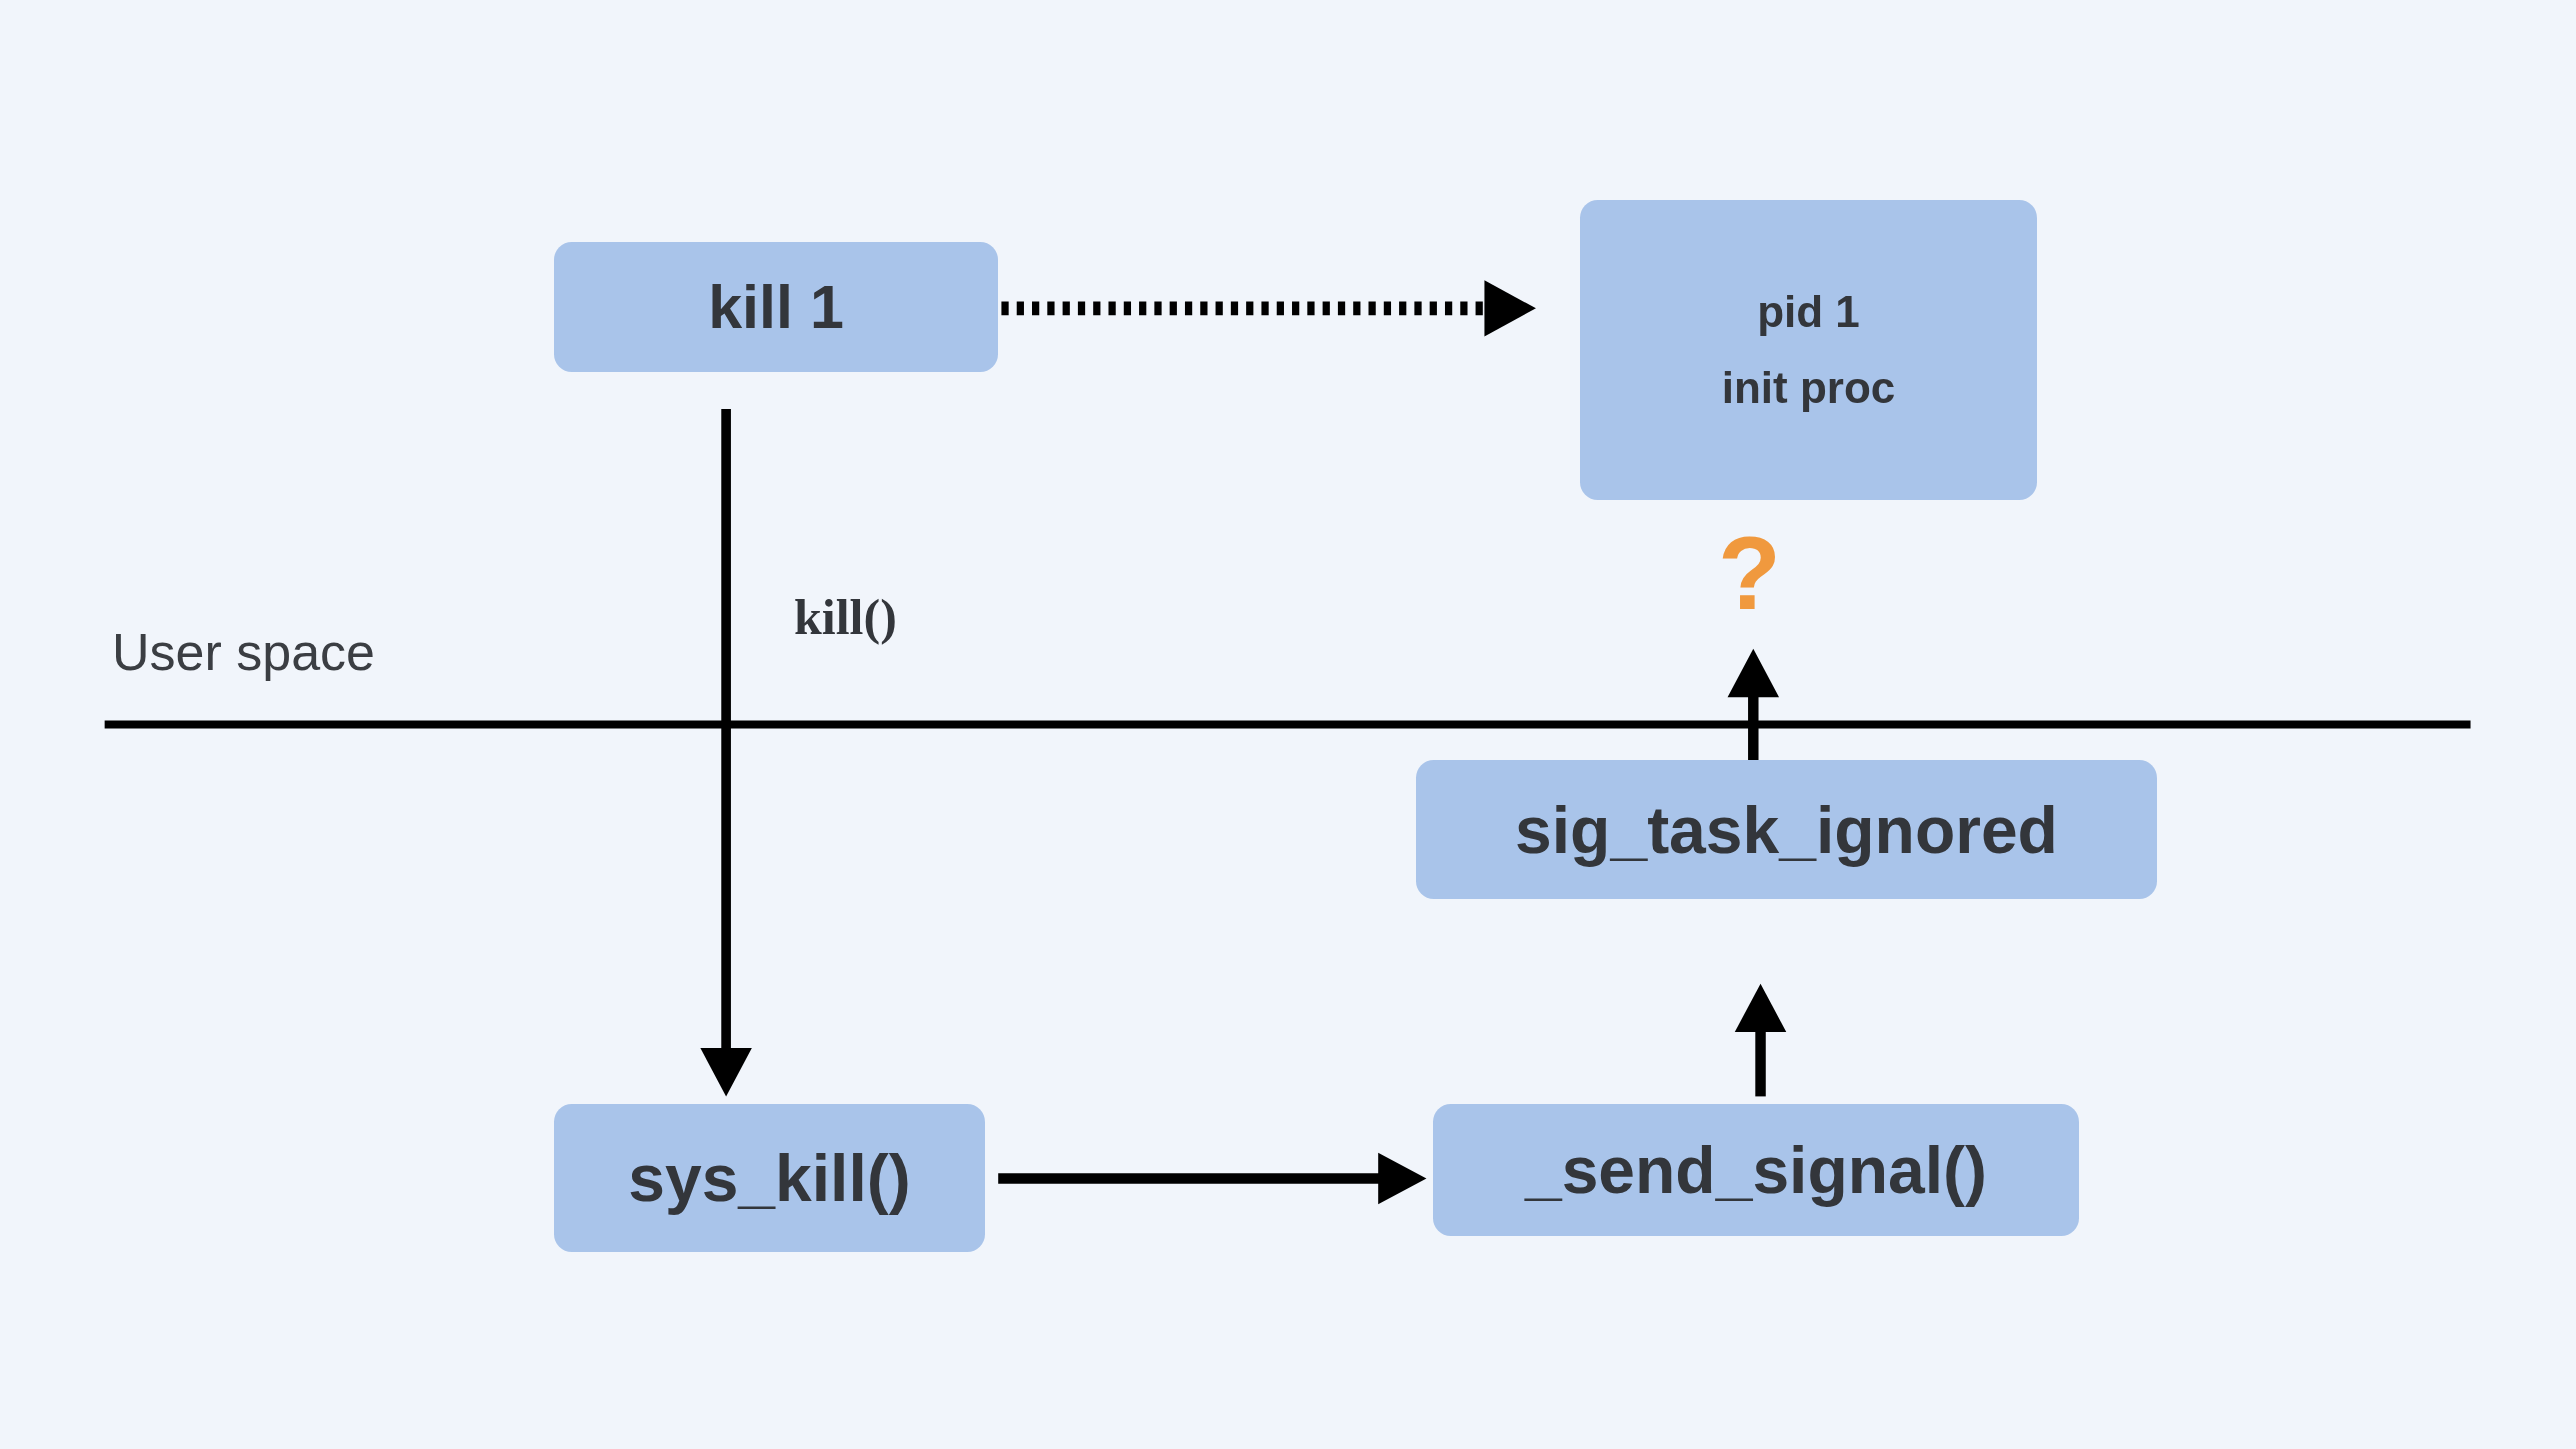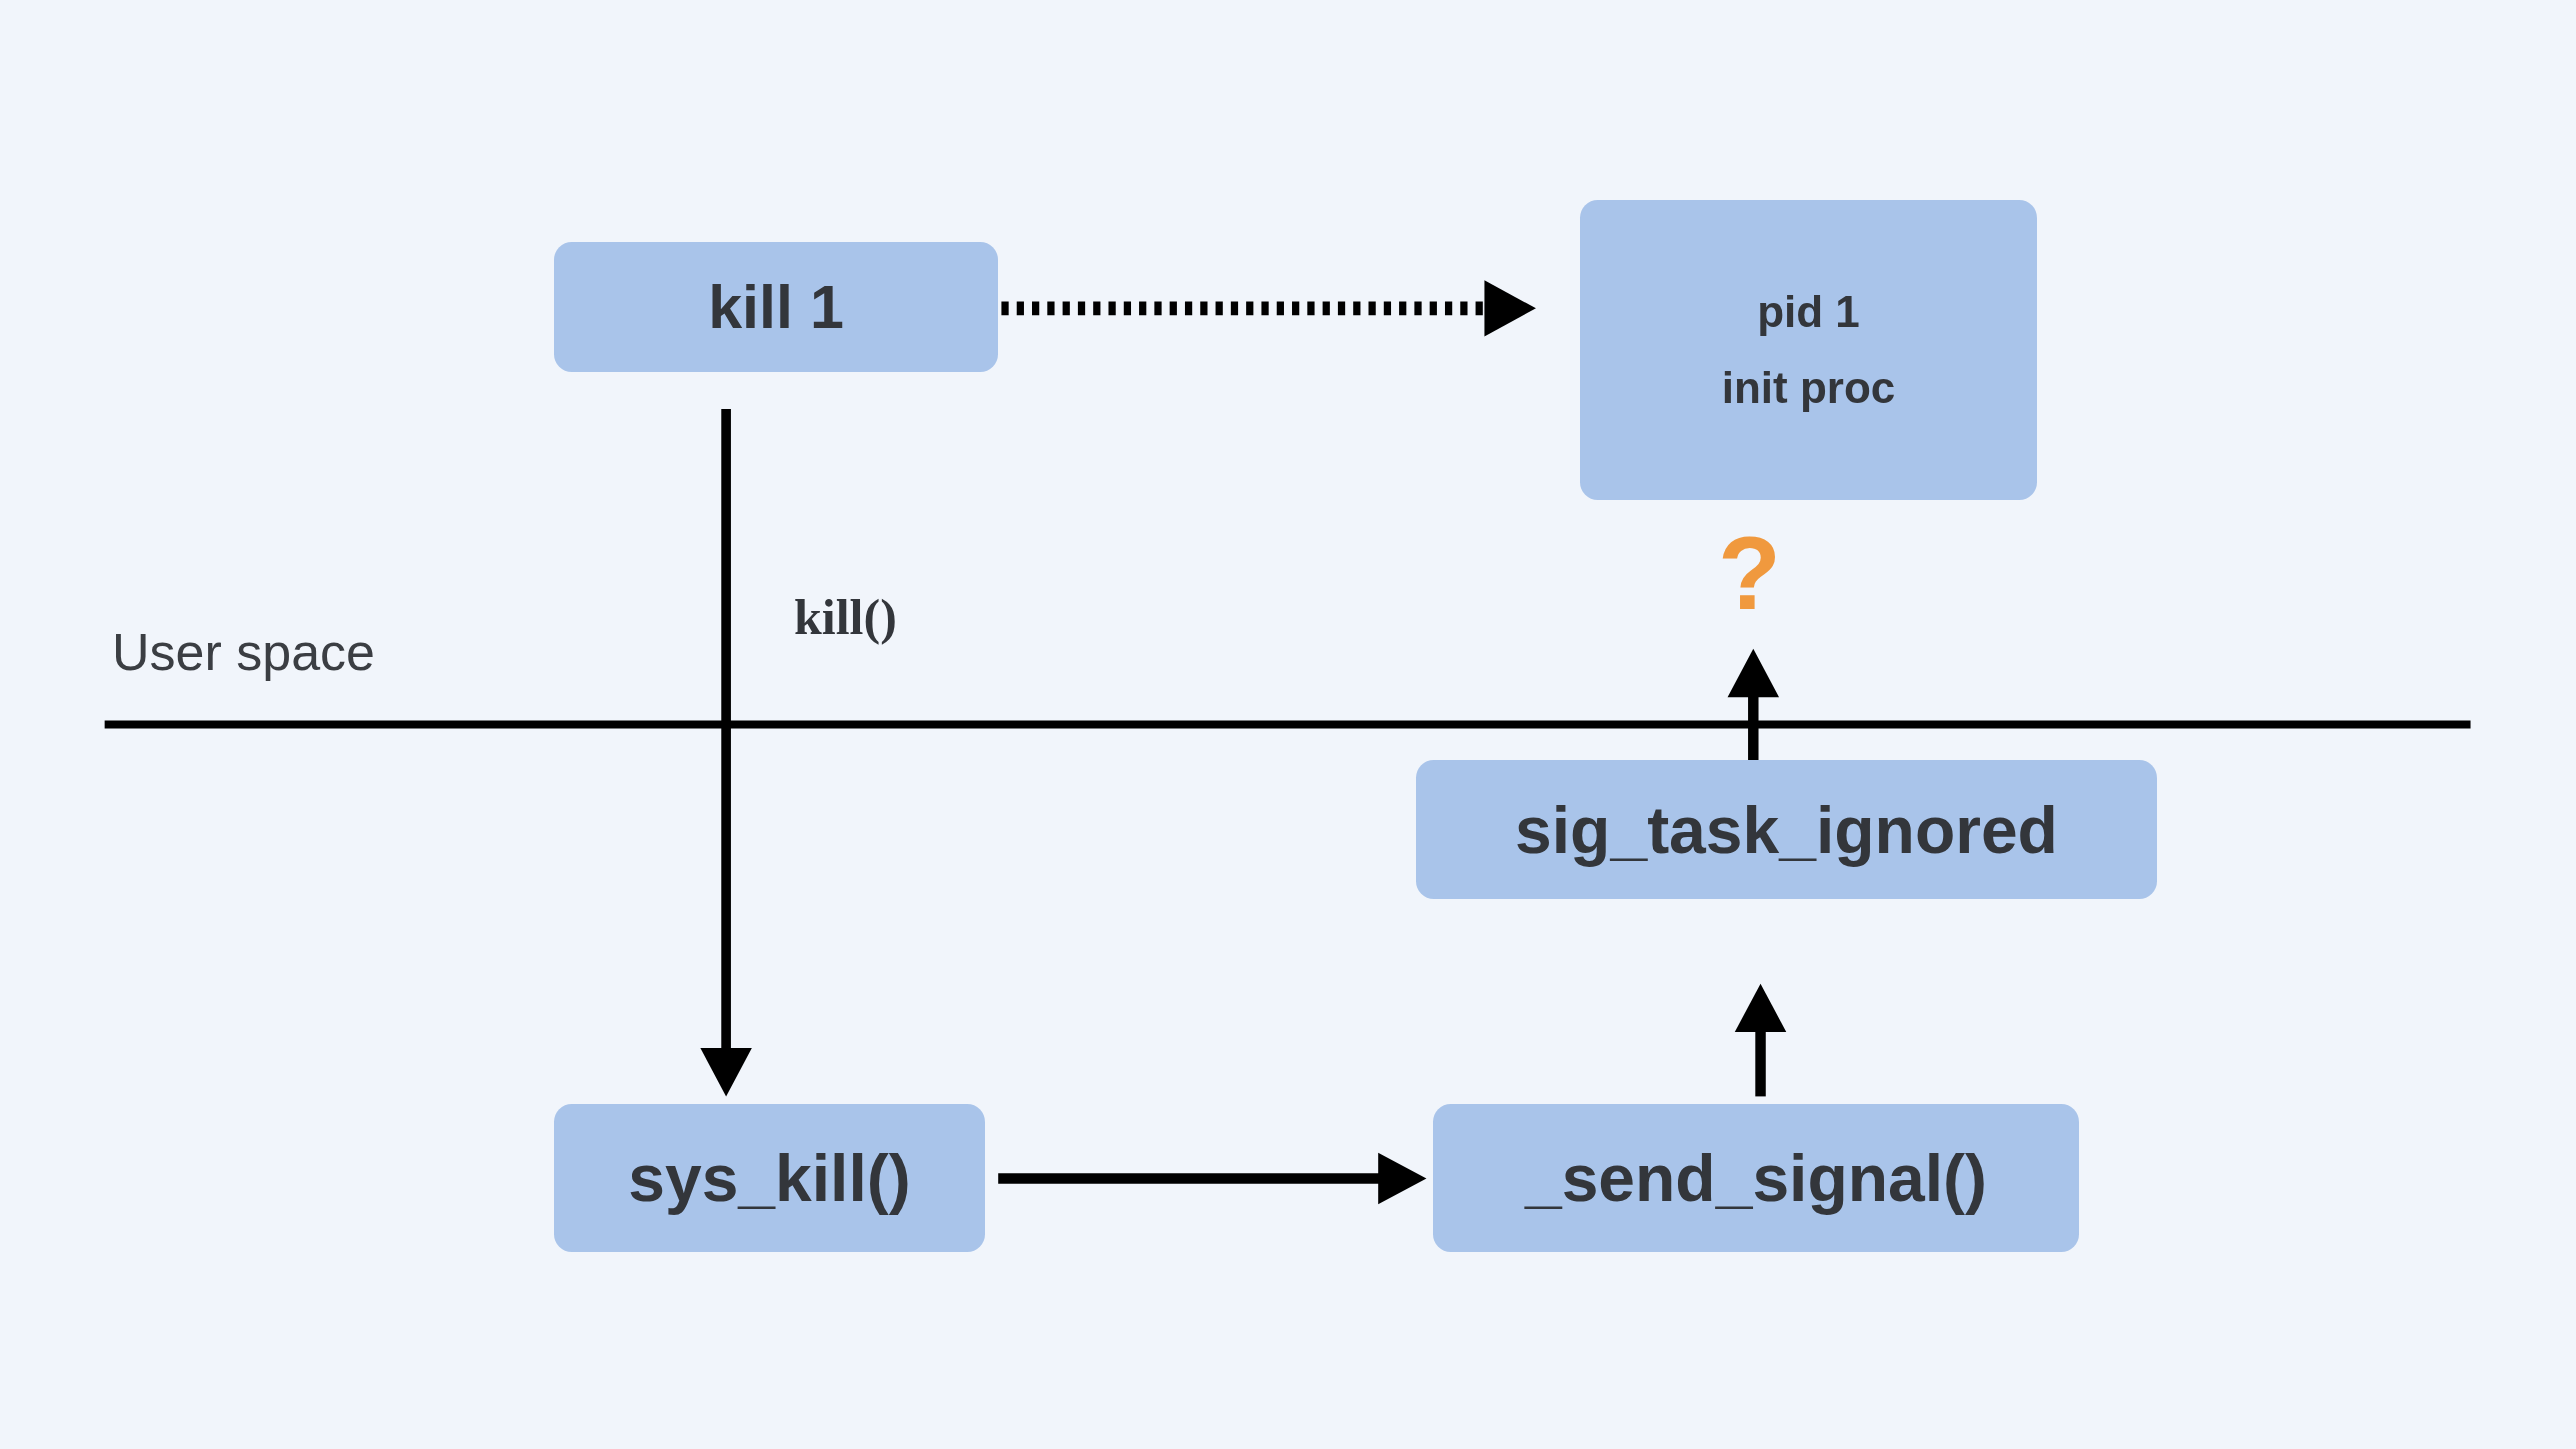--- a/index.html
+++ b/index.html
@@ -75,21 +75,21 @@
   </div>
 
   <div class="node" style="left:1416px;top:760px;width:741px;height:139px;font-size:66px;">
     <span class="line">sig_task_ignored</span>
   </div>
 
   <div class="node" style="left:554px;top:1104px;width:431px;height:148px;font-size:66px;">
     <span class="line">sys_kill()</span>
   </div>
 
-  <div class="node" style="left:1433px;top:1104px;width:646px;height:148px;font-size:66px;">
+  <div class="node" style="left:1433px;top:1104px;width:646px;height:132px;font-size:66px;">
     <span class="line">_send_signal()</span>
   </div>
 
   <div class="space-label" style="left:112px;top:623px;">User space</div>
 
 
   <div class="call-label" style="left:794px;top:589px;">kill()</div>
 
   <div class="question" style="left:1705px;top:522px;">?</div>
 

